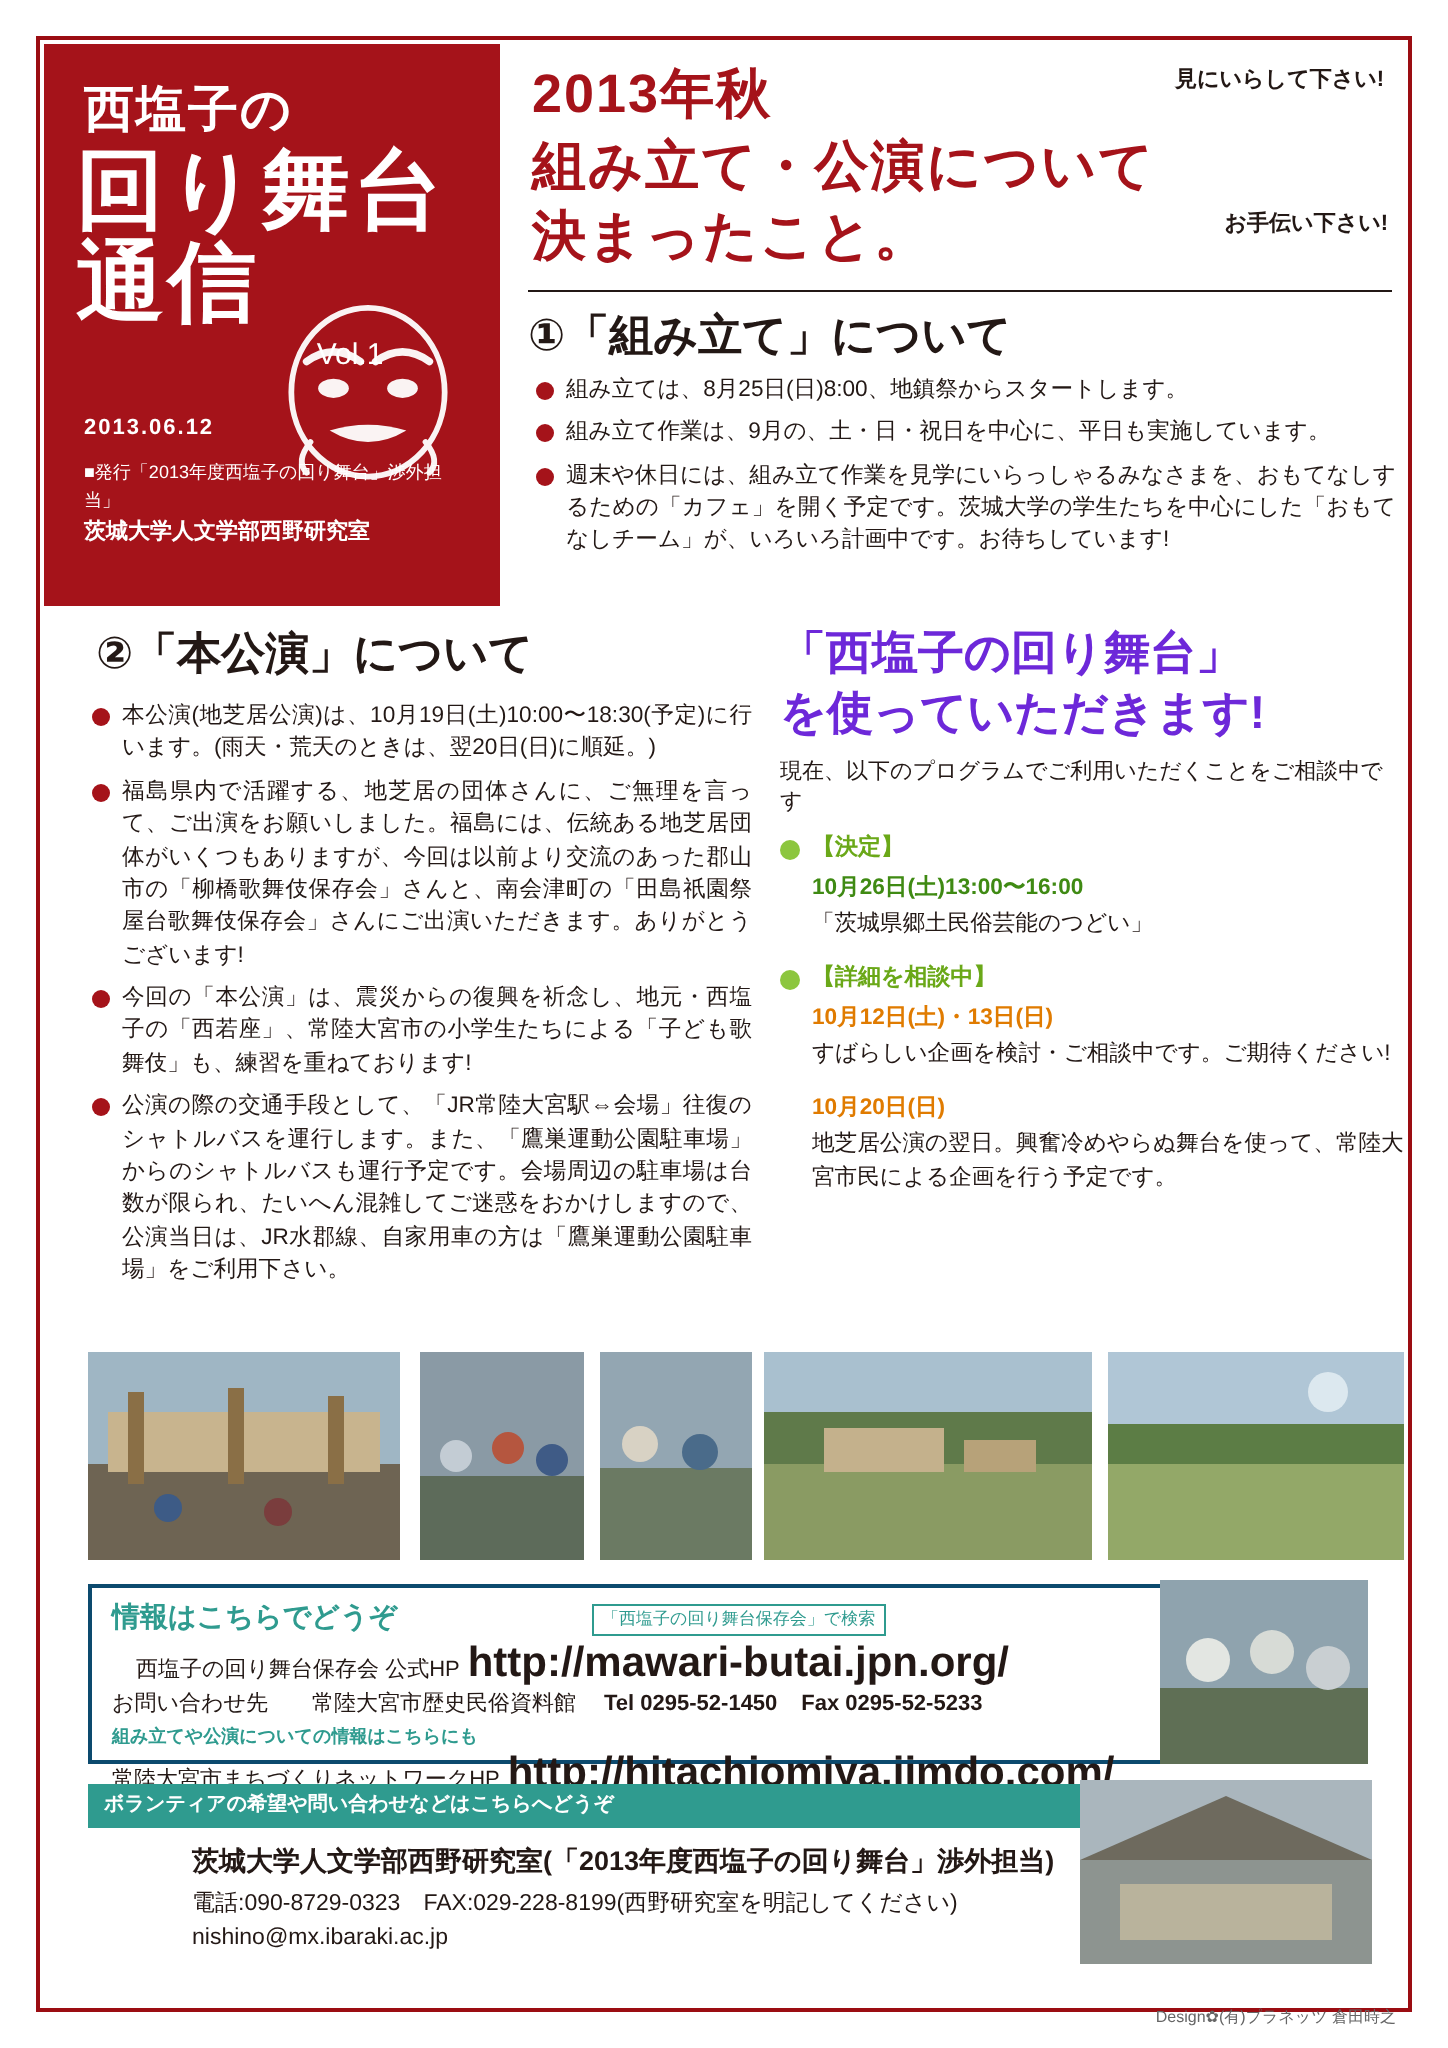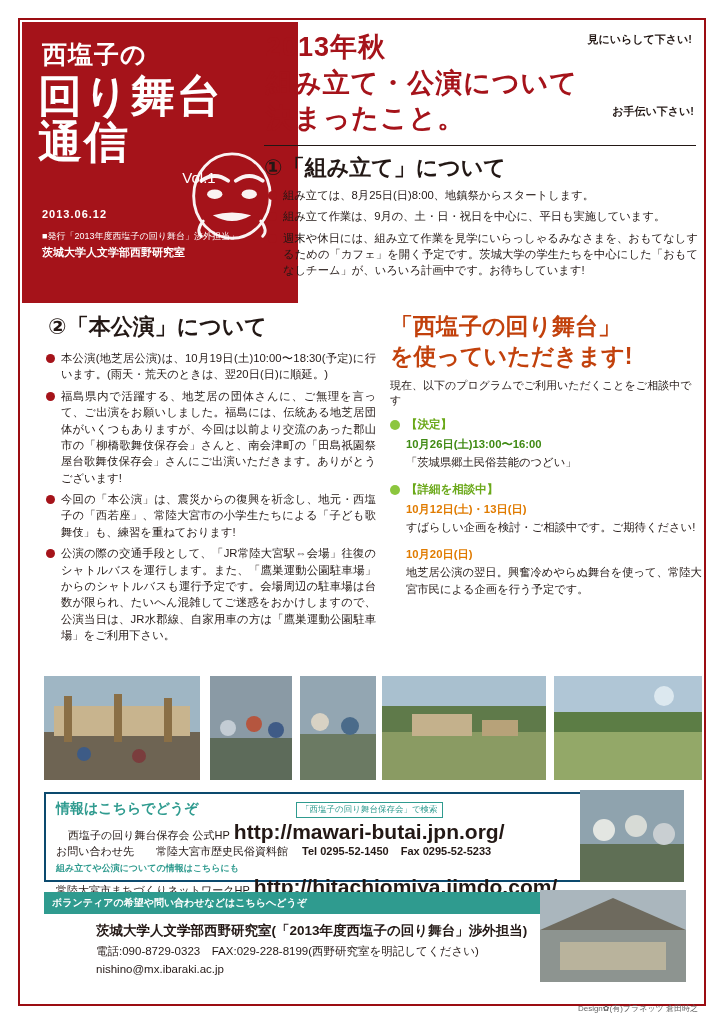--- a/index.html
+++ b/index.html
@@ -15,21 +15,21 @@
     position:absolute;left:0;top:0;width:724px;height:1024px;
     background:#ffffff;
   }
   .frame{
     position:absolute;left:18px;top:18px;width:688px;height:988px;
     border:2px solid #9b0d12;
     box-sizing:border-box;
   }
   
   .hdr-left{
-    position:absolute;left:22px;top:22px;width:276px;height:281px;
+    position:absolute;left:22px;top:22px;width:228px;height:281px;
     background:#a5131a;color:#ffffff;box-sizing:border-box;padding:10px 14px;
   }
   .hdr-title1{font-size:25px;font-weight:bold;letter-spacing:1px;margin:6px 0 0 6px;}
   .hdr-title2{font-size:44px;font-weight:bold;letter-spacing:2px;margin:2px 0 0 2px;line-height:1.05;}
   .hdr-title3{font-size:44px;font-weight:bold;letter-spacing:2px;margin:0 0 0 2px;line-height:1.05;}
   .hdr-vol{font-size:15px;text-align:center;margin:4px 0 0 78px;font-weight:normal;}
   .hdr-date{font-size:11px;font-weight:bold;margin:22px 0 0 6px;letter-spacing:1px;}
   .hdr-pub{font-size:9px;margin:10px 0 0 6px;line-height:1.5;}
   .hdr-org{font-size:11px;font-weight:bold;margin:1px 0 0 6px;}
   .mask{
@@ -57,21 +57,21 @@
   .bullet:before{
     content:"";position:absolute;left:0;top:4px;width:9px;height:9px;border-radius:50%;
     background:#a5131a;
   }
   
   .mid{position:absolute;left:22px;top:312px;width:682px;height:360px;}
   .col-left{position:absolute;left:24px;top:0;width:330px;}
   .col-right{position:absolute;left:368px;top:0;width:312px;}
   .sec2-title{font-size:22px;font-weight:bold;margin:0 0 8px 2px;}
   .rbox-title{
-    color:#c2410c;font-weight:bold;font-size:23px;line-height:1.3;margin:0 0 4px 0;letter-spacing:0px;
+    color:#6d28d9;font-weight:bold;font-size:23px;line-height:1.3;margin:0 0 4px 0;letter-spacing:0px;
   }
   .rbox-sub{font-size:11px;margin:6px 0 8px 0;}
   .gbul{
     position:relative;padding-left:16px;font-size:11.5px;line-height:1.5;margin-bottom:3px;font-weight:bold;
     color:#6aa818;
   }
   .gbul:before{
     content:"";position:absolute;left:0;top:4px;width:10px;height:10px;border-radius:50%;
     background:#8cc63e;
   }

